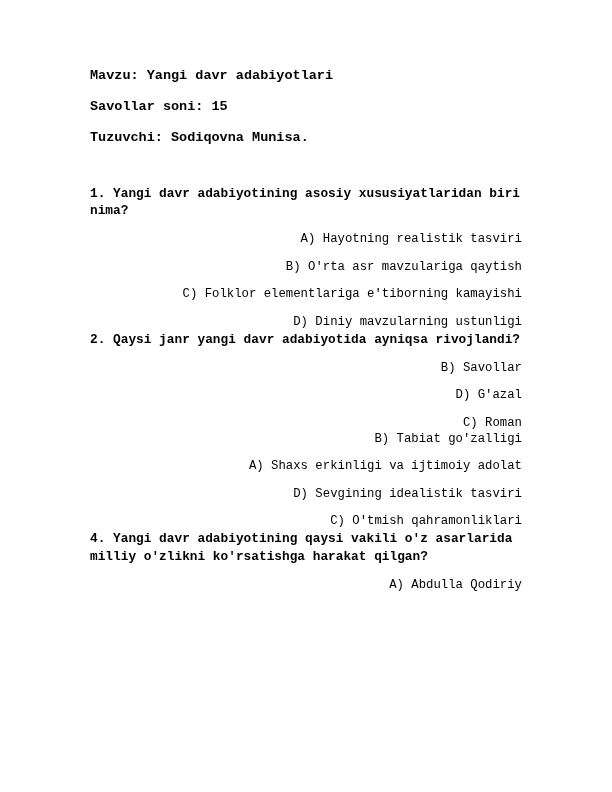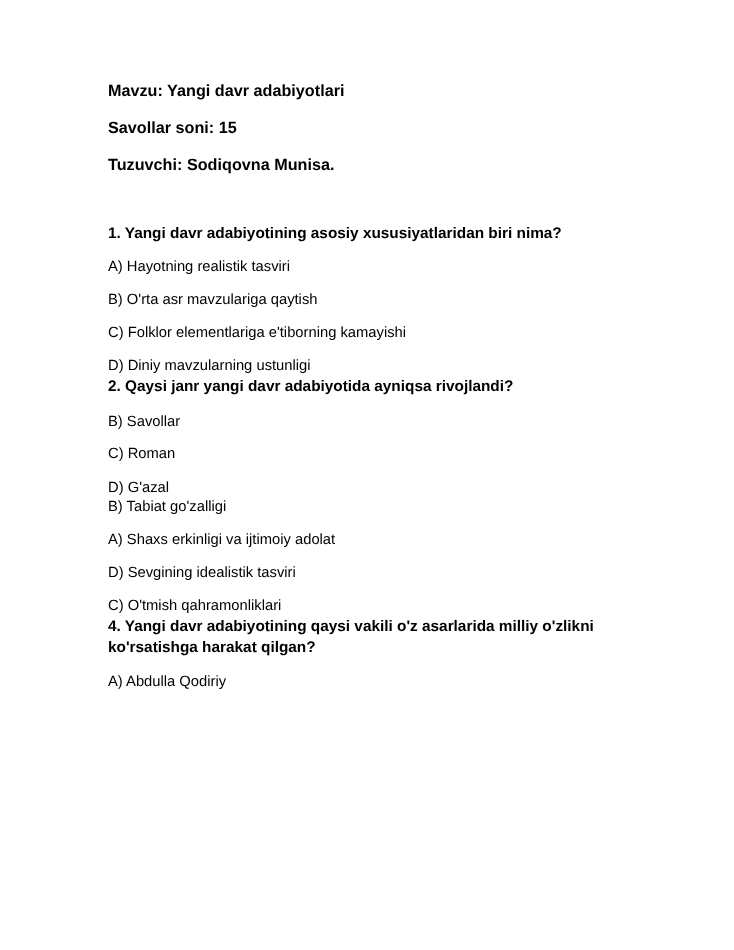--- a/index.html
+++ b/index.html
@@ -5,21 +5,21 @@
   html, body {
     margin: 0;
     padding: 0;
     background: #ffffff;
   }
   .page {
     width: 612px;
     height: 640px;
     background: #ffffff;
     color: #000000;
-    font-family: Liberation Sans, sans-serif;
+    font-family: Liberation Mono, monospace;
     box-sizing: border-box;
     padding: 68px 90px 40px 90px;
     overflow: hidden;
   }
   p { margin: 0; }
   .header-line {
     font-size: 13.5px;
     font-weight: bold;
     line-height: 1.25;
     margin-bottom: 14px;
@@ -36,20 +36,21 @@
     font-size: 12.8px;
     font-weight: bold;
     line-height: 1.35;
     margin-bottom: 13px;
   }
   .option {
     font-size: 12.3px;
     font-weight: normal;
     line-height: 1.3;
     margin-bottom: 11.5px;
+    text-align: right;
   }
   .option:last-child {
     margin-bottom: 0;
   }
 </style>
 </head>
 <body>
 
 <div class="page">
 
@@ -63,22 +64,22 @@
     <p class="q-title">1. Yangi davr adabiyotining asosiy xususiyatlaridan biri nima?</p>
     <p class="option">A) Hayotning realistik tasviri</p>
     <p class="option">B) O'rta asr mavzulariga qaytish</p>
     <p class="option">C) Folklor elementlariga e'tiborning kamayishi</p>
     <p class="option">D) Diniy mavzularning ustunligi</p>
   </div>
 
   <div class="question-block">
     <p class="q-title">2. Qaysi janr yangi davr adabiyotida ayniqsa rivojlandi?</p>
     <p class="option">B) Savollar</p>
+    <p class="option">D) G'azal</p>
     <p class="option">C) Roman</p>
-    <p class="option">D) G'azal</p>
   </div>
 
   <div class="question-block">
     <p class="option">B) Tabiat go'zalligi</p>
     <p class="option">A) Shaxs erkinligi va ijtimoiy adolat</p>
     <p class="option">D) Sevgining idealistik tasviri</p>
     <p class="option">C) O'tmish qahramonliklari</p>
   </div>
 
   <div class="question-block">

